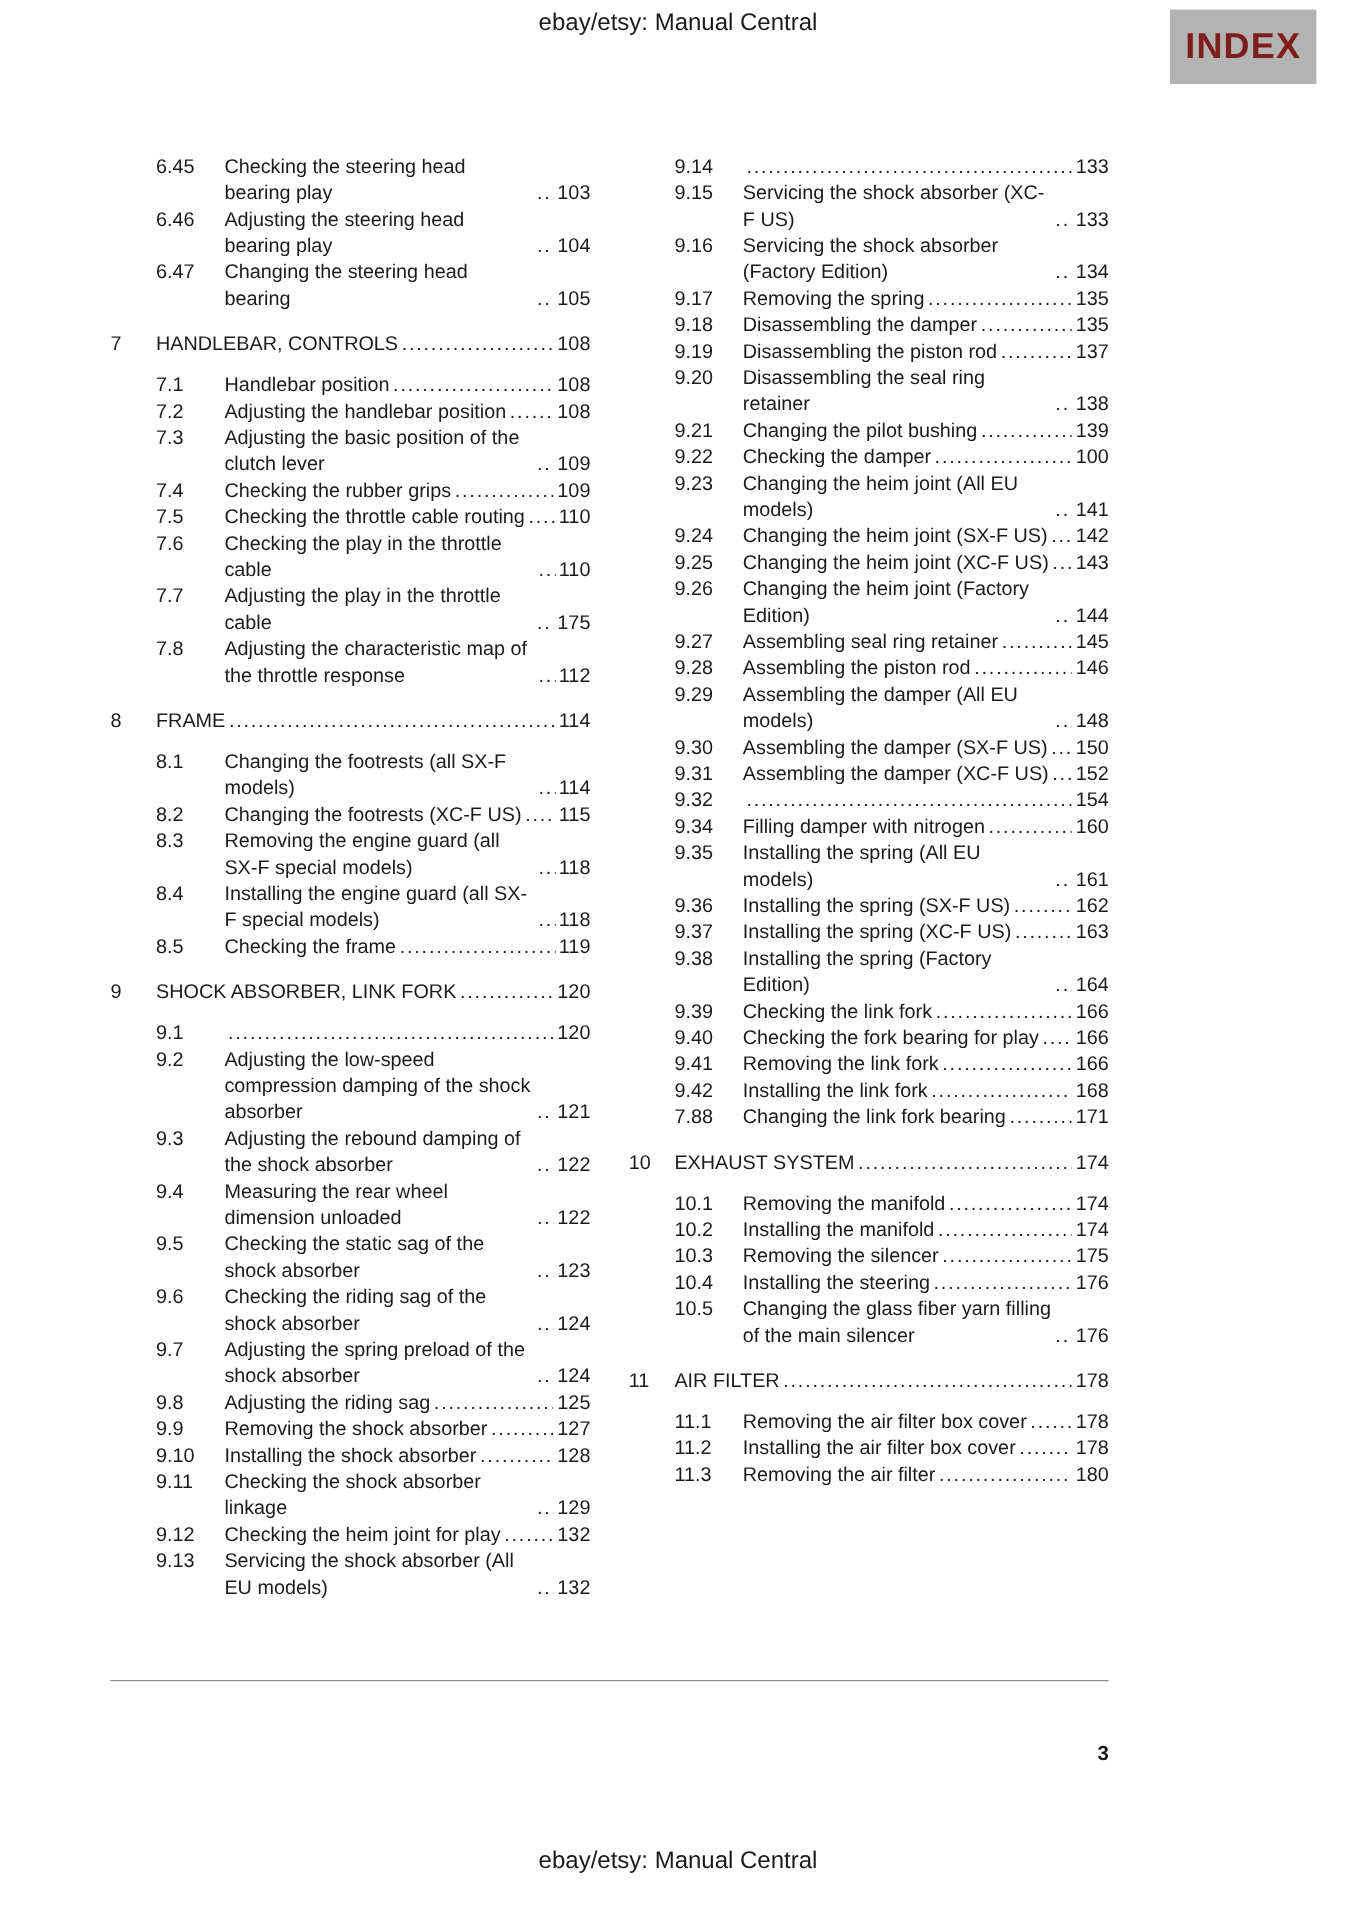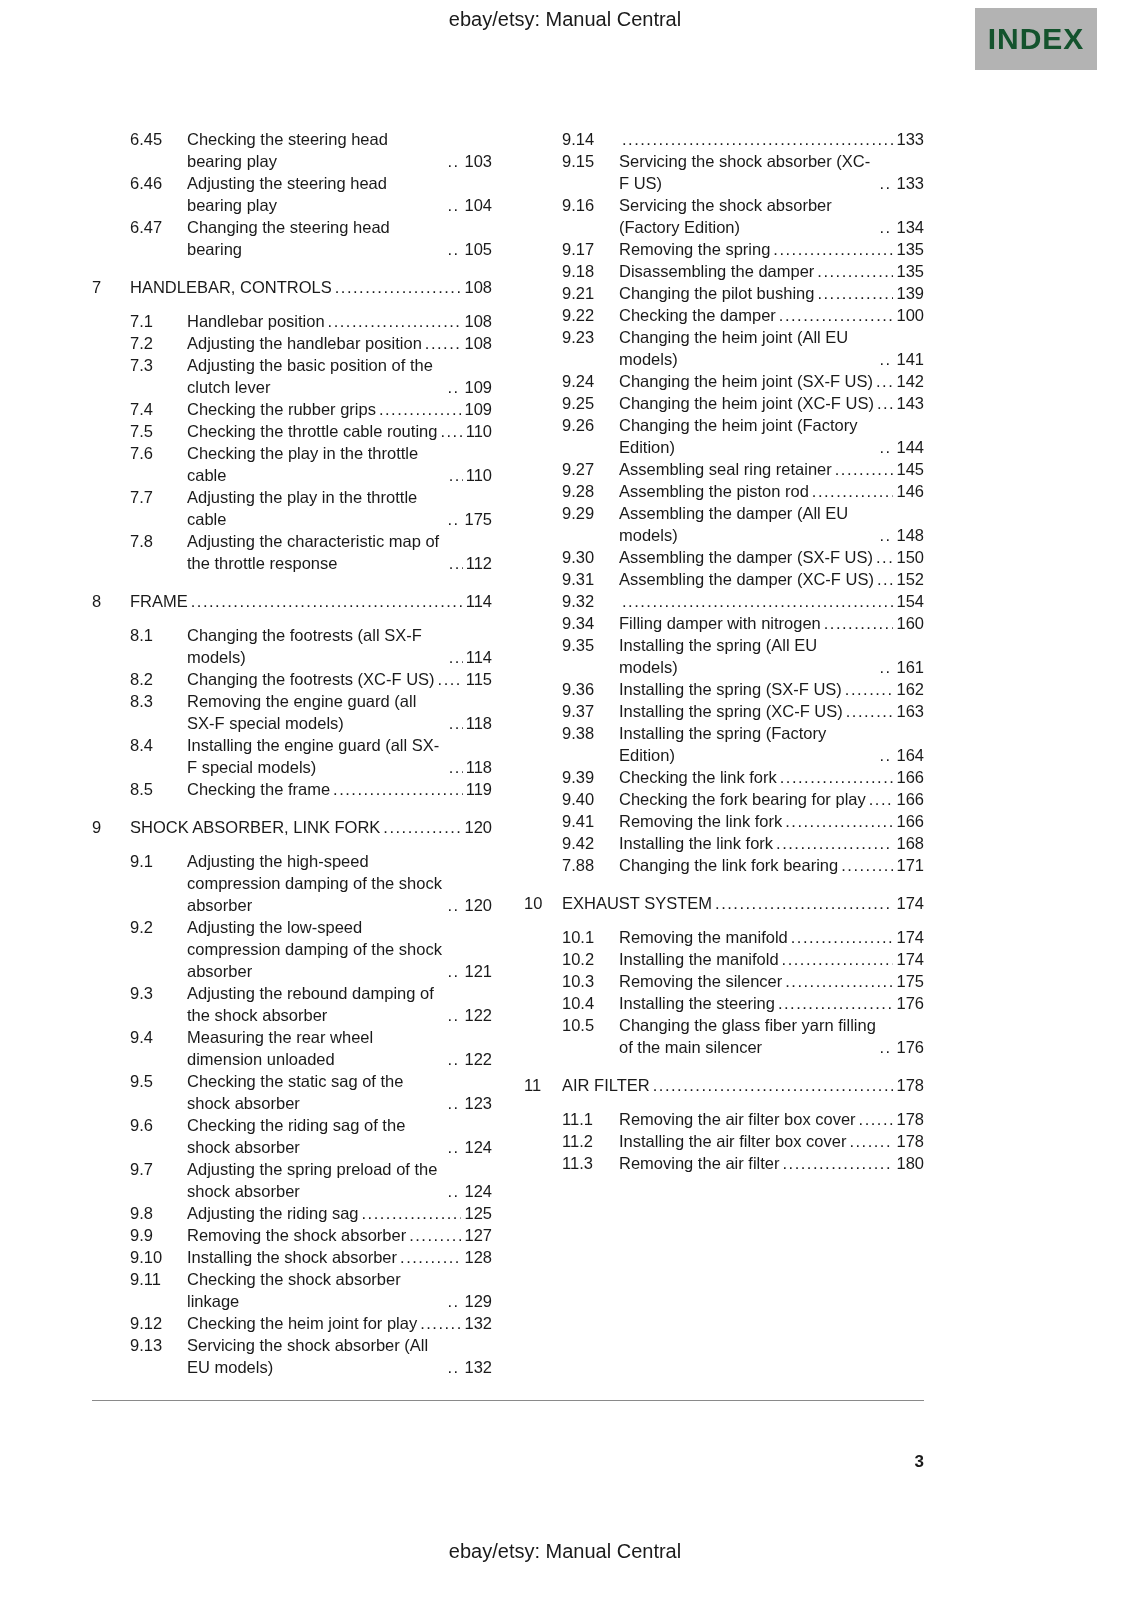--- a/index.html
+++ b/index.html
@@ -15,21 +15,21 @@
 
   .page-header-label {
     position: absolute; top: 0; left: 0; width: 100%;
     text-align: center; font-size: 20px; padding-top: 8px;
   }
   .index-badge {
     position: absolute; top: 8px; right: 33px;
     width: 122px; height: 62px;
     background: #b3b3b3;
     display: flex; align-items: center; justify-content: center;
-    font-size: 30px; font-weight: bold; letter-spacing: 1px; color: #14532d;
+    font-size: 30px; font-weight: bold; letter-spacing: 1px; color: #7f1d1d;
   }
 
   .toc {
     position: absolute; left: 92px; top: 128px; width: 832px;
     display: flex; gap: 32px;
   }
   .toc-col { width: 400px; }
 
   .entry {
     display: flex;
@@ -187,21 +187,20 @@
         <span class="page">119</span>
       </div>
       <div class="entry chapter">
         <span class="num">9</span>
         <span class="title">SHOCK ABSORBER, LINK FORK</span>
         <span class="dots"></span>
         <span class="page">120</span>
       </div>
       <div class="entry sub">
         <span class="num">9.1</span>
-        <span class="title">Adjusting the high-speed compression damping of the shock absorber</span>
         <span class="dots"></span>
         <span class="page">120</span>
       </div>
       <div class="entry sub">
         <span class="num">9.2</span>
         <span class="title">Adjusting the low-speed compression damping of the shock absorber</span>
         <span class="dots"></span>
         <span class="page">121</span>
       </div>
       <div class="entry sub">
@@ -293,20 +292,32 @@
         <span class="num">9.17</span>
         <span class="title">Removing the spring</span>
         <span class="dots"></span>
         <span class="page">135</span>
       </div>
       <div class="entry sub">
         <span class="num">9.18</span>
         <span class="title">Disassembling the damper</span>
         <span class="dots"></span>
         <span class="page">135</span>
+      </div>
+      <div class="entry sub">
+        <span class="num">9.19</span>
+        <span class="title">Disassembling the piston rod</span>
+        <span class="dots"></span>
+        <span class="page">137</span>
+      </div>
+      <div class="entry sub">
+        <span class="num">9.20</span>
+        <span class="title">Disassembling the seal ring retainer</span>
+        <span class="dots"></span>
+        <span class="page">138</span>
       </div>
       <div class="entry sub">
         <span class="num">9.21</span>
         <span class="title">Changing the pilot bushing</span>
         <span class="dots"></span>
         <span class="page">139</span>
       </div>
       <div class="entry sub">
         <span class="num">9.22</span>
         <span class="title">Checking the damper</span>

